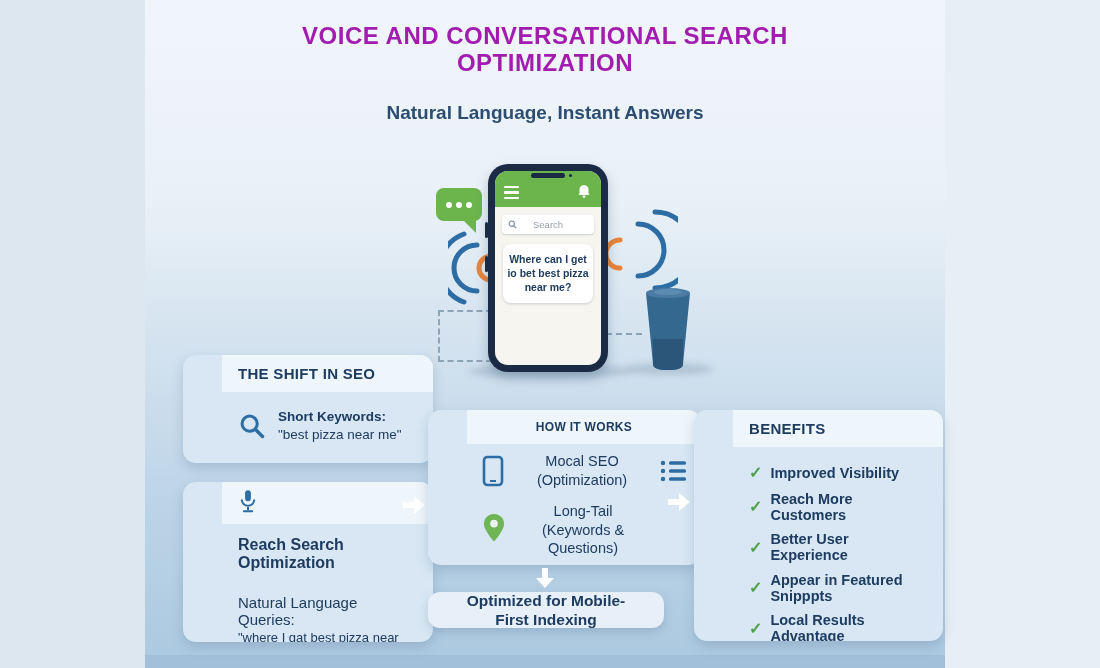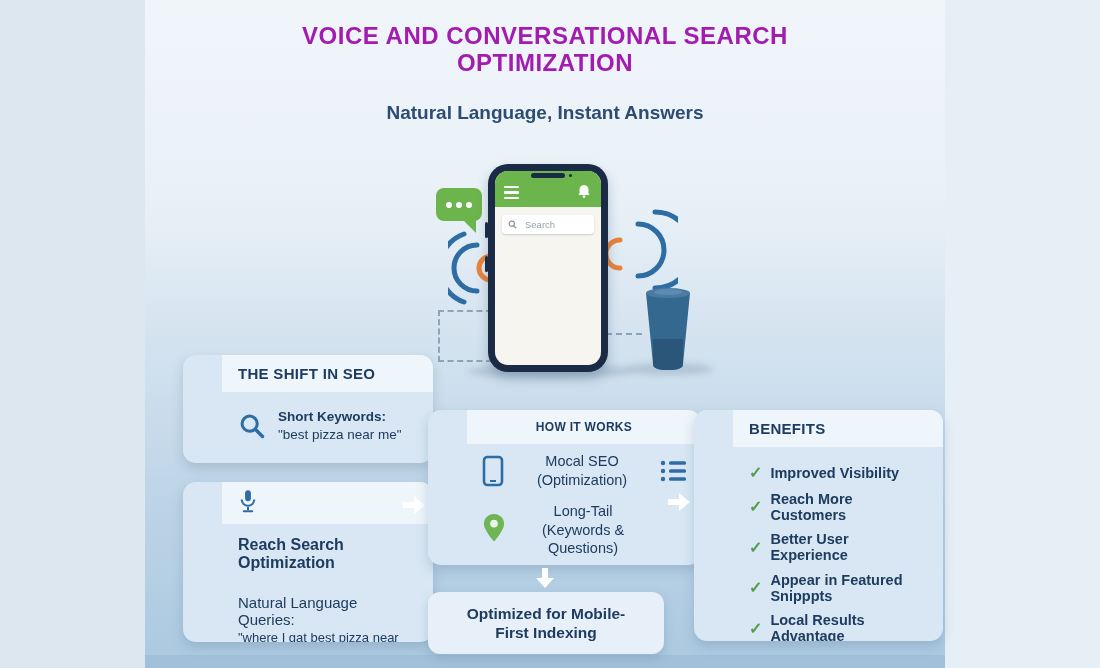--- a/index.html
+++ b/index.html
@@ -28,21 +28,21 @@
     border-radius:20px;box-shadow:0 6px 12px rgba(70,100,130,.35);}
   .phone-nub{position:absolute;left:-3px;width:3px;height:16px;background:#1c2b45;border-radius:2px;}
   .screen{position:absolute;left:7px;top:7px;right:7px;bottom:7px;background:#f7f5f0;border-radius:13px;overflow:hidden;}
   .app-header{position:absolute;left:0;top:0;width:100%;height:36px;background:#6cb44c;}
   .notch{position:absolute;left:50%;top:2px;transform:translateX(-50%);width:34px;height:5px;background:#1c2b45;border-radius:3px;}
   .notch-dot{position:absolute;left:50%;top:3px;margin-left:21px;width:3px;height:3px;background:#1c2b45;border-radius:50%;}
   .hamburger{position:absolute;left:9px;top:15px;width:15px;display:flex;flex-direction:column;gap:3px;}
   .hamburger span{height:2.4px;background:#fff;border-radius:1px;}
   .bell{position:absolute;right:10px;top:13px;}
   .searchbar{position:absolute;left:7px;top:44px;right:7px;height:19px;background:#ffffff;border-radius:4px;
-    box-shadow:0 1px 2px rgba(100,120,140,.3);display:flex;align-items:center;gap:8px;padding:0 6px;box-sizing:border-box;}
+    box-shadow:0 1px 2px rgba(100,120,140,.3);display:flex;align-items:center;gap:16px;padding:0 6px;box-sizing:border-box;}
   .searchbar .ph{color:#98a2ac;font-size:9.5px;}
   .query-bubble{position:absolute;left:8px;top:73px;right:8px;background:#ffffff;border-radius:8px;
     box-shadow:0 1px 3px rgba(100,120,140,.3);padding:8px 4px;color:#1e3c60;font-size:10.5px;font-weight:600;
     text-align:center;line-height:1.35;}
   .speaker-shadow{position:absolute;left:625px;top:363px;width:88px;height:12px;border-radius:50%;
     background:rgba(120,150,175,.35);filter:blur(3px);}
   .dash-left{position:absolute;left:438px;top:310px;width:52px;height:48px;
     border-left:2px dashed #8da4b6;border-top:2px dashed #8da4b6;border-bottom:2px dashed #8da4b6;}
   .dash-right{position:absolute;left:596px;top:333px;width:46px;border-top:2px dashed #8da4b6;}
   .waves{position:absolute;}
@@ -62,21 +62,21 @@
   .cardB .body{padding:12px 16px;}
   .cardB .vtitle{font-size:16px;font-weight:800;margin-bottom:22px;}
   .cardB .qlabel{font-size:15px;font-weight:400;}
   .cardB .qtext{font-size:13px;margin-top:2px;}
 
   .cardC{left:428px;top:410px;width:234px;height:155px;}
   .cardC .card-header{text-align:center;font-size:12px;}
   .cardC .row{display:flex;align-items:center;padding:8px 14px 4px;}
   .cardC .rowtxt{flex:1;text-align:center;font-size:14.5px;line-height:1.3;color:#1e3c60;}
   .down-arrow{position:absolute;left:534px;top:566px;}
-  .cardD{left:428px;top:592px;width:236px;height:62px;background:#e7f0f8;border-radius:12px;
+  .cardD{left:428px;top:592px;width:236px;height:36px;background:#e7f0f8;border-radius:12px;
     box-shadow:0 4px 10px rgba(90,120,150,.28);display:flex;align-items:center;justify-content:center;
     text-align:center;color:#1e3c60;font-weight:800;font-size:15.5px;line-height:1.25;padding:4px 28px;box-sizing:border-box;position:absolute;}
 
   .cardE{left:694px;top:410px;width:210px;height:231px;}
   .cardE .body{padding:16px 16px 10px;display:flex;flex-direction:column;gap:8.5px;}
   .benefit{display:flex;align-items:center;gap:8px;font-size:14.5px;color:#1e3c60;font-weight:600;}
   .check{color:#4f9e4a;font-weight:800;font-size:16px;}
 
   .arrow-right{position:absolute;}
 </style>
@@ -134,20 +134,21 @@
       </div>
       <div class="notch"></div>
       <div class="notch-dot"></div>
       <div class="searchbar">
         <svg width="9" height="9" viewBox="0 0 12 12">
           <circle cx="5" cy="5" r="3.5" fill="none" stroke="#8b959f" stroke-width="1.6"></circle>
           <line x1="7.7" y1="7.7" x2="11" y2="11" stroke="#8b959f" stroke-width="1.6"></line>
         </svg>
         <span class="ph">Search</span>
       </div>
+      <div class="query-bubble">Where can I get io bet best pizza near me?</div>
     </div>
   </div>
 
   <div class="speaker-shadow"></div>
   <svg style="position:absolute;left:638px;top:284px" width="60" height="92" viewBox="0 0 60 92">
     <path d="M8,9 L52,9 L45,80 Q45,86 30,86 Q15,86 15,80 Z" fill="#35688f"></path>
     <path d="M15,55 L45,55 L45,80 Q45,86 30,86 Q15,86 15,80 Z" fill="#2b567a"></path>
     <ellipse cx="30" cy="9" rx="22" ry="5" fill="#4b7ba3"></ellipse>
     <ellipse cx="30" cy="8" rx="14" ry="3" fill="#5d8cb2"></ellipse>
   </svg>

